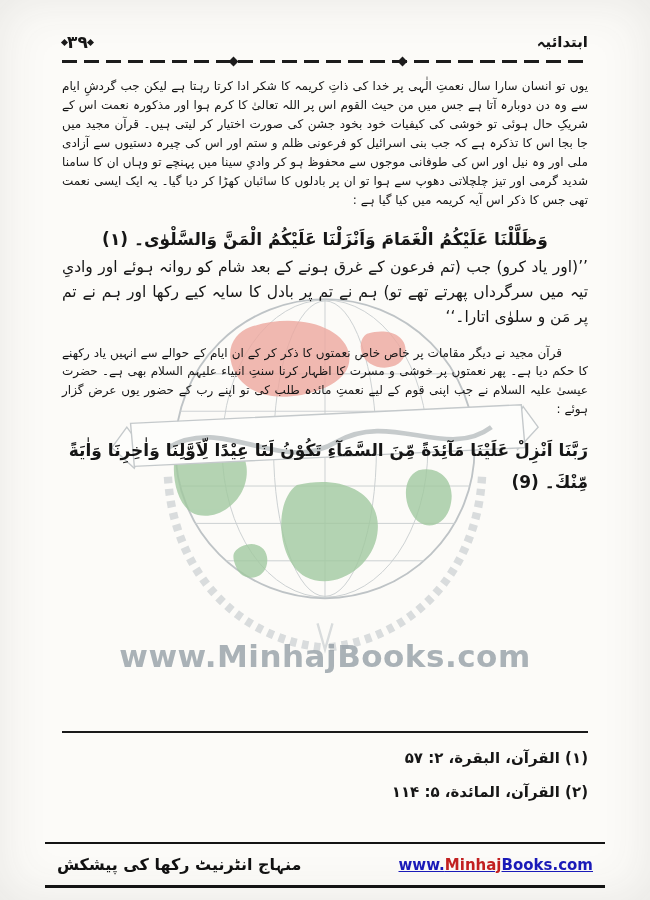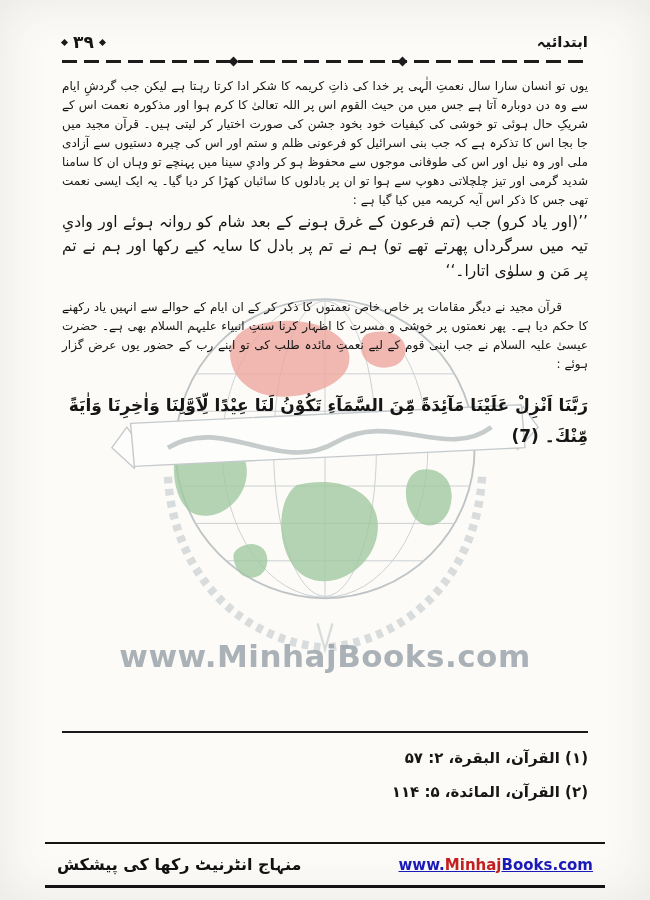--- a/index.html
+++ b/index.html
@@ -18,21 +18,21 @@
     position:absolute; top:638px; left:0; width:100%; text-align:center;
     font-size:31px; font-weight:bold; letter-spacing:0.5px;
     color:#96a0a7; opacity:0.8; direction:ltr;
   }
 
   
   .content { position:relative; z-index:2; padding:0 62px; direction:rtl; }
 
   .header { display:flex; justify-content:space-between; align-items:center; padding-top:32px; }
   .section-title { font-size:15px; font-weight:bold; }
-  .page-number { font-size:17px; font-weight:bold; display:flex; align-items:center; gap:6px; direction:ltr; }
+  .page-number { font-size:17px; font-weight:bold; display:flex; align-items:center; direction:ltr; }
   .orn { width:5px; height:5px; background:#1a1a1a; transform:rotate(45deg); display:inline-block; }
 
   .divider { position:relative; margin-top:8px; height:3px;
     background:repeating-linear-gradient(90deg,#1c1c1c 0 15px, transparent 15px 22px); }
   .divider .dia { position:absolute; top:-2px; width:7px; height:7px; background:#1c1c1c; transform:rotate(45deg); }
   .divider .d1 { left:32%; } .divider .d2 { left:64%; }
 
   .para { font-size:12px; line-height:1.58; text-align:justify; margin-top:14px; }
   .para.indent { text-indent:26px; }
   .verse { font-weight:bold; font-size:17px; line-height:1.85; margin-top:14px; }
@@ -112,26 +112,27 @@
       </span>
     </div>
 
     <div class="divider">
       <span class="dia d1"></span>
       <span class="dia d2"></span>
     </div>
 
     <p class="para">یوں تو انسان سارا سال نعمتِ الٰہی پر خدا کی ذاتِ کریمہ کا شکر ادا کرتا رہتا ہے لیکن جب گردشِ ایام سے وہ دن دوبارہ آتا ہے جس میں من حیث القوم اس پر اللہ تعالیٰ کا کرم ہوا اور مذکورہ نعمت اس کے شریکِ حال ہوئی تو خوشی کی کیفیات خود بخود جشن کی صورت اختیار کر لیتی ہیں۔ قرآن مجید میں جا بجا اس کا تذکرہ ہے کہ جب بنی اسرائیل کو فرعونی ظلم و ستم اور اس کی چیرہ دستیوں سے آزادی ملی اور وہ نیل اور اس کی طوفانی موجوں سے محفوظ ہو کر وادیِ سینا میں پہنچے تو وہاں ان کا سامنا شدید گرمی اور تیز چلچلاتی دھوپ سے ہوا تو ان پر بادلوں کا سائبان کھڑا کر دیا گیا۔ یہ ایک ایسی نعمت تھی جس کا ذکر اس آیہ کریمہ میں کیا گیا ہے :</p>
 
+    <p class="verse centered">وَظَلَّلْنَا عَلَيْكُمُ الْغَمَامَ وَاَنْزَلْنَا عَلَيْكُمُ الْمَنَّ وَالسَّلْوٰى۔ (۱)</p>
 
     <p class="trans">’’(اور یاد کرو) جب (تم فرعون کے غرق ہونے کے بعد شام کو روانہ ہوئے اور وادیِ تیہ میں سرگرداں پھرتے تھے تو) ہم نے تم پر بادل کا سایہ کیے رکھا اور ہم نے تم پر مَن و سلوٰی اتارا۔‘‘</p>
 
     <p class="para indent">قرآن مجید نے دیگر مقامات پر خاص خاص نعمتوں کا ذکر کر کے ان ایام کے حوالے سے انہیں یاد رکھنے کا حکم دیا ہے۔ پھر نعمتوں پر خوشی و مسرت کا اظہار کرنا سنتِ انبیاء علیہم السلام بھی ہے۔ حضرت عیسیٰ علیہ السلام نے جب اپنی قوم کے لیے نعمتِ مائدہ طلب کی تو اپنے رب کے حضور یوں عرض گزار ہوئے :</p>
 
-    <p class="verse right">رَبَّنَا اَنْزِلْ عَلَيْنَا مَآئِدَةً مِّنَ السَّمَآءِ تَكُوْنُ لَنَا عِيْدًا لِّاَوَّلِنَا وَاٰخِرِنَا وَاٰيَةً مِّنْكَ۔ (7)</p>
+    <p class="verse right">رَبَّنَا اَنْزِلْ عَلَيْنَا مَآئِدَةً مِّنَ السَّمَآءِ تَكُوْنُ لَنَا عِيْدًا لِّاَوَّلِنَا وَاٰخِرِنَا وَاٰيَةً مِّنْكَ۔ (9)</p>
 
 
   </div>
 
   <div class="footnotes">
     <div class="footnote">(۱) القرآن، البقرة، ۲: ۵۷</div>
     <div class="footnote">(۲) القرآن، المائدة، ۵: ۱۱۴</div>
   </div>
 
   <div class="footer">

